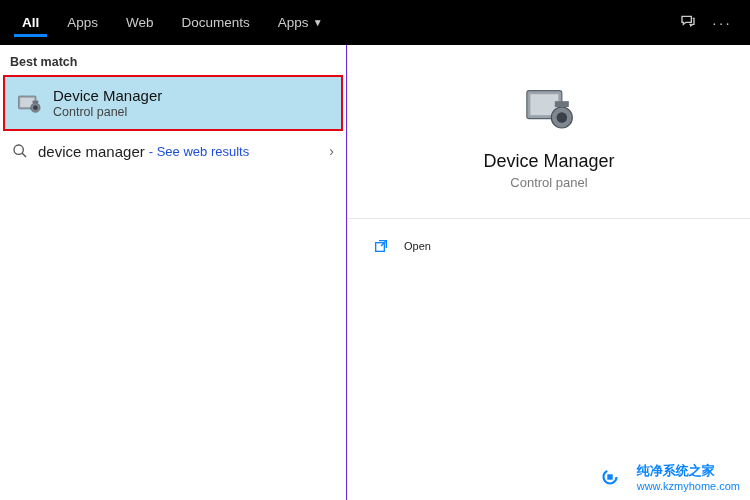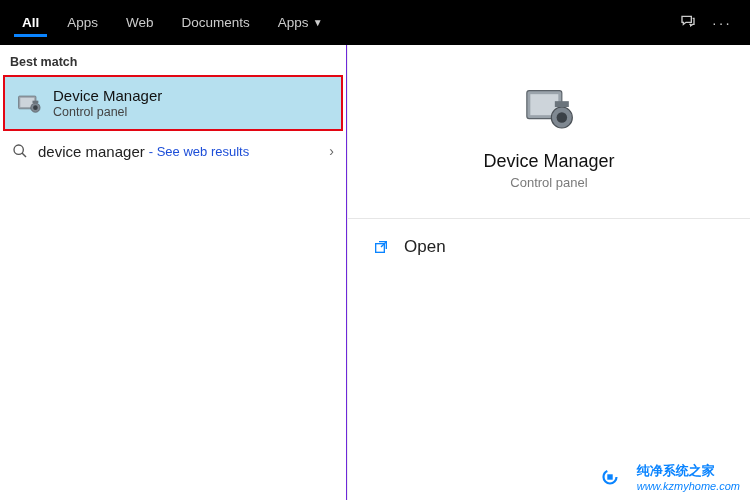--- a/index.html
+++ b/index.html
@@ -122,21 +122,21 @@
     margin: 0 auto 12px;
     display: flex; align-items: center; justify-content: center;
   }
   .dm-icon-big svg { width: 56px; height: 56px; }
   .detail-title { font-size: 18px; color: #111; }
   .detail-sub { font-size: 13px; color: #7a7a7a; margin-top: 3px; }
   .action-row {
     display: flex;
     align-items: center;
     padding: 18px 24px;
-    font-size: 17px;
+    font-size: 11px;
     color: #222;
     cursor: pointer;
   }
   .action-row .aicon {
     width: 18px; height: 18px;
     color: #0a84ff;
     margin-right: 14px;
     display: flex; align-items: center; justify-content: center;
   }
   .watermark {
@@ -144,21 +144,20 @@
     right: 10px; bottom: 8px;
     font-size: 13px; color: #0a84ff;
     font-weight: 700;
     display: flex; align-items: center; gap: 14px;
   }
   .watermark .sub {
     display: block;
     font-size: 11px;
     color: #0a84ff;
     font-weight: 400;
-    font-style: italic;
   }
   .watermark .logo {
     width: 26px; height: 26px;
   }
   .ellipsis { letter-spacing: 2px; }
 </style>
 </head>
 <body>
 
 <div class="top-tabs">

